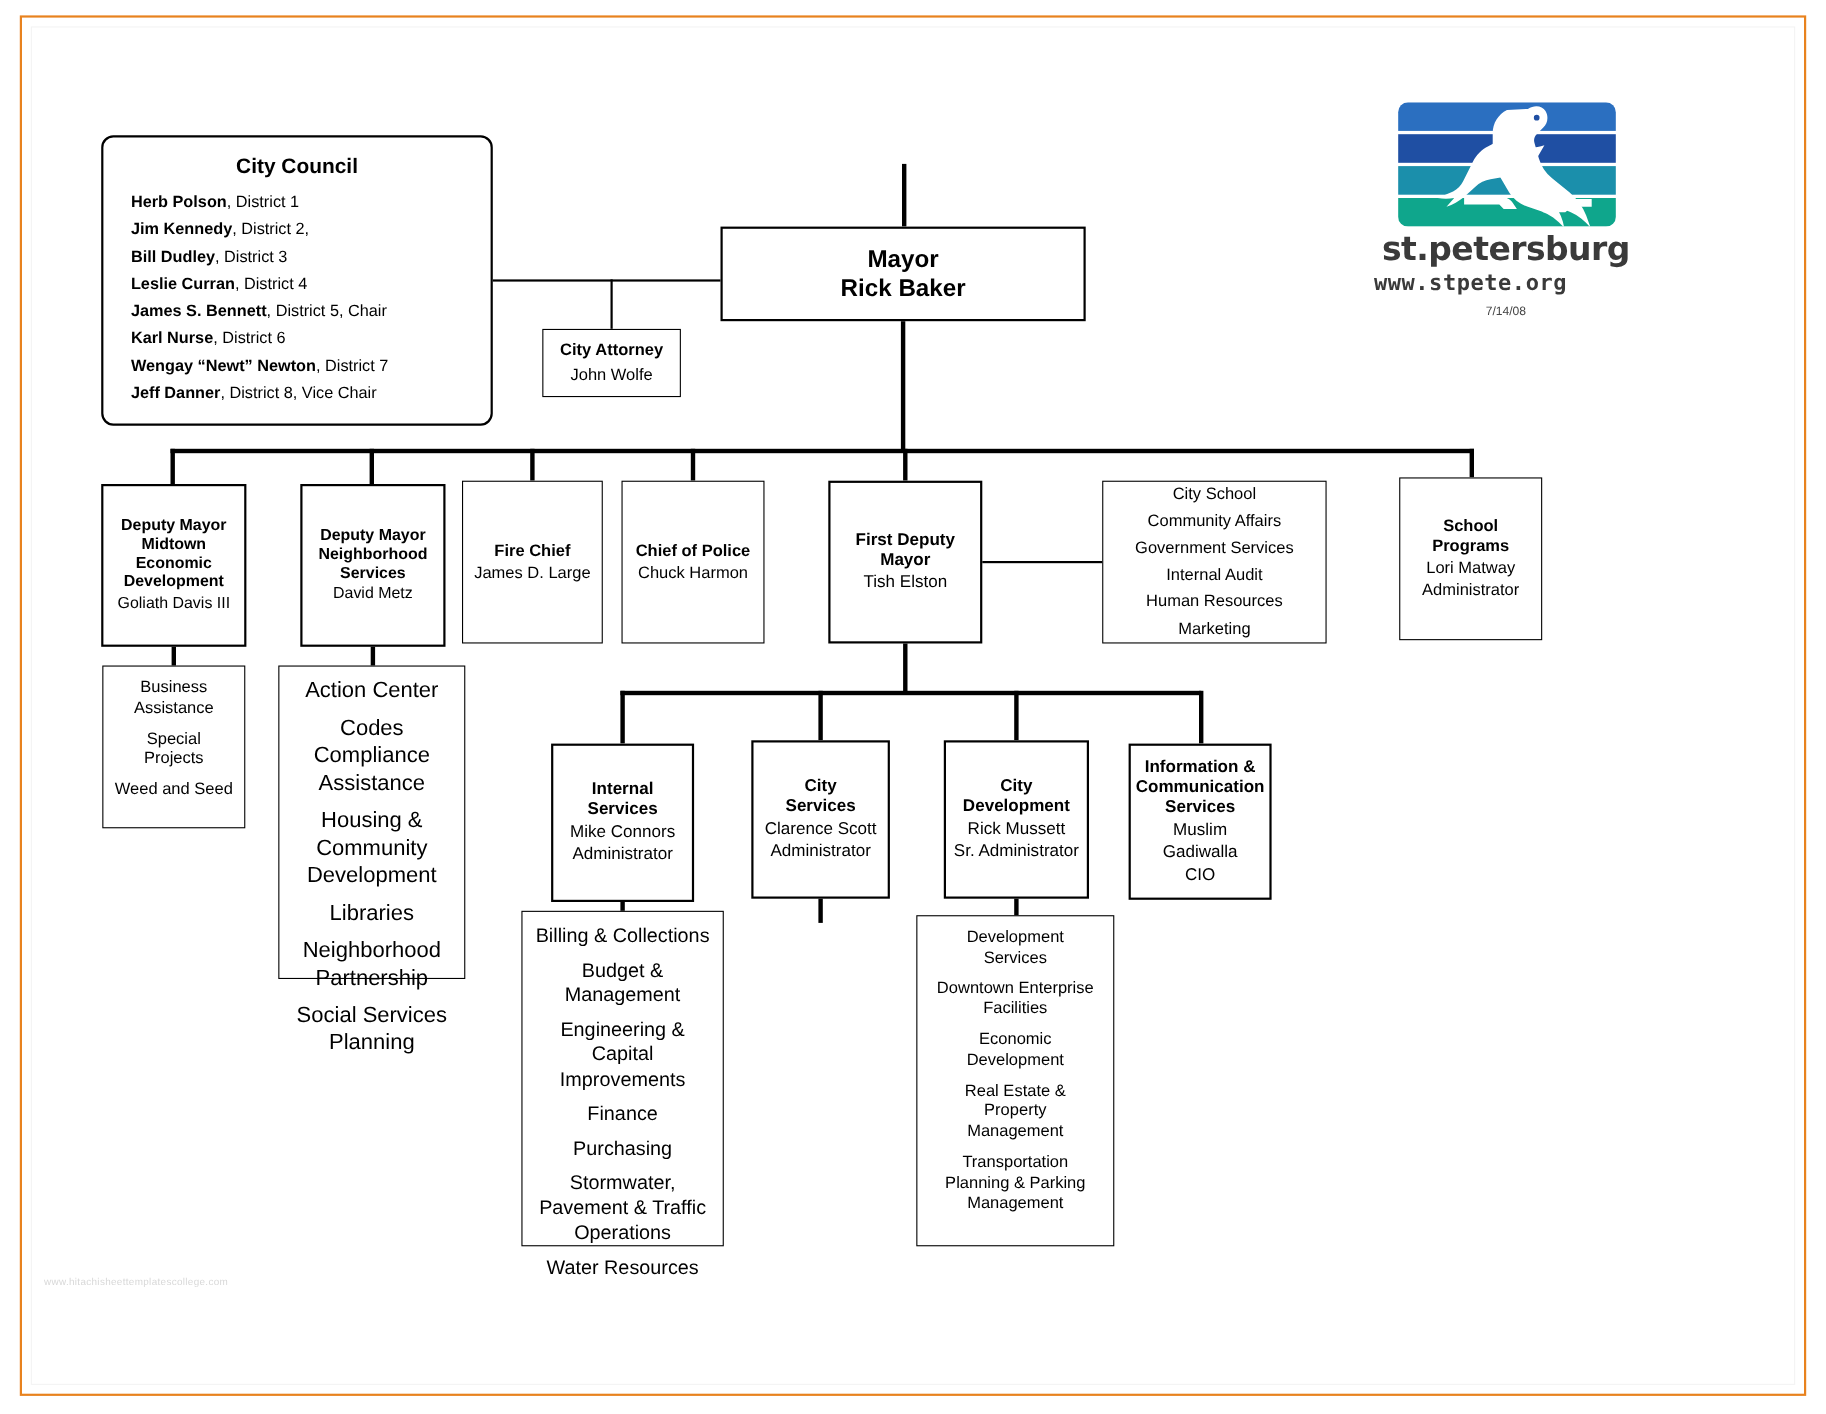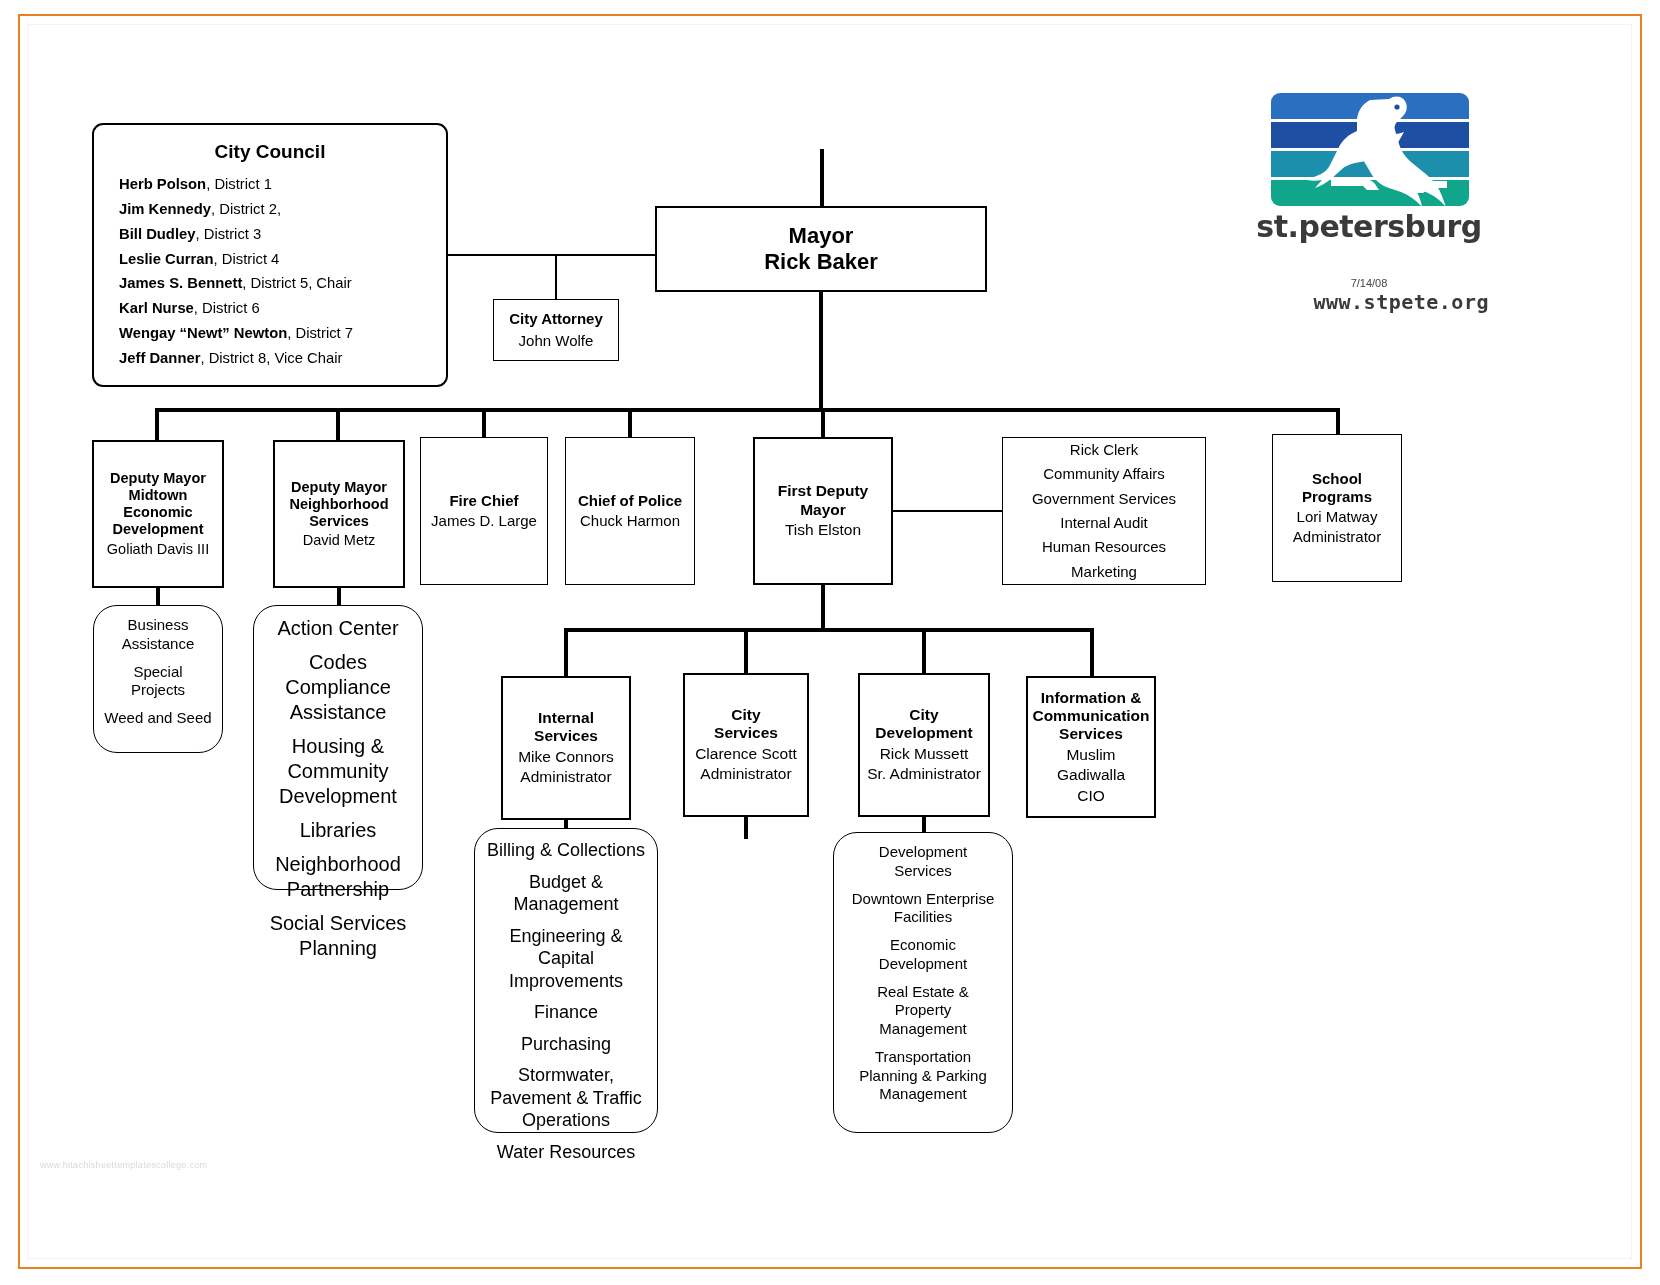--- a/index.html
+++ b/index.html
@@ -132,21 +132,20 @@
   #city-dev { left: 858px; top: 673px; width: 132px; height: 144px; font-size: 15.5px; }
   #ics { left: 1026px; top: 676px; width: 130px; height: 142px; font-size: 15.5px; }
 
   #internal-list { left: 474px; top: 828px; width: 184px; height: 305px; font-size: 18px; }
   #city-svc-list { left: 668px; top: 836px; width: 156px; height: 152px; font-size: 15px; }
   #city-dev-list { left: 833px; top: 832px; width: 180px; height: 301px; font-size: 15px; }
 
   .list-box {
     justify-content: flex-start;
     padding-top: 10px;
-    border-radius: 24px;
   }
   .list-box .li {
     line-height: 1.25;
     margin-bottom: 9px;
     text-align: center;
     width: 100%;
   }
   .list-box .li:last-child { margin-bottom: 0; }
 
   .stack .b-sub { margin-top: 2px; }
@@ -182,27 +181,26 @@
     font-family: "DejaVu Sans", sans-serif;
     font-weight: bold;
     font-size: 30px;
     letter-spacing: -0.5px;
     color: #3a3a3a;
   }
   #logo-url {
     position: absolute;
     left: 0; top: 152px;
     width: 240px;
-    text-align: right;
+    text-align: left;
     font-family: "DejaVu Sans Mono", monospace;
     font-weight: bold;
     font-size: 20px;
     letter-spacing: 0.5px;
     color: #3a3a3a;
-    margin-top: 45px;
   }
   #logo-date {
     position: absolute;
     left: 0; top: 184px;
     width: 240px;
     text-align: center;
     font-size: 11px;
     color: #444;
   }
 
@@ -320,21 +318,21 @@
   <div class="box stack" id="first-deputy">
     <div class="b-title">First Deputy</div>
     <div class="b-title">Mayor</div>
     <div class="b-sub">Tish Elston</div>
   </div>
 
   <div class="ln thin h" style="left:893px; top:510px; width:110px;"></div>
 
   <div class="box thin list-lines" id="clerk-group">
     <div id="clerk-list" style="width:100%;">
-        <div class="li">Rick Clerk</div>
+        <div class="li">City School</div>
         <div class="li">Community Affairs</div>
         <div class="li">Government Services</div>
         <div class="li">Internal Audit</div>
         <div class="li">Human Resources</div>
         <div class="li">Marketing</div>
       </div>
   </div>
 
   <div class="box thin stack" id="school-prog">
     <div class="b-title">School</div>

